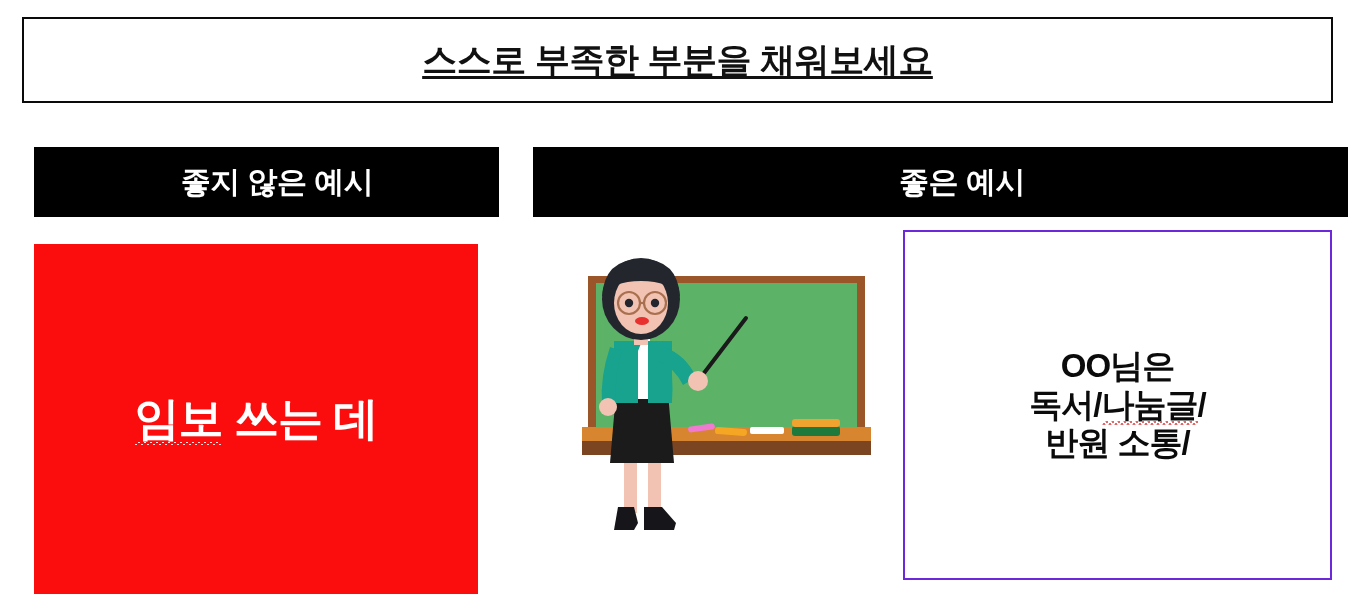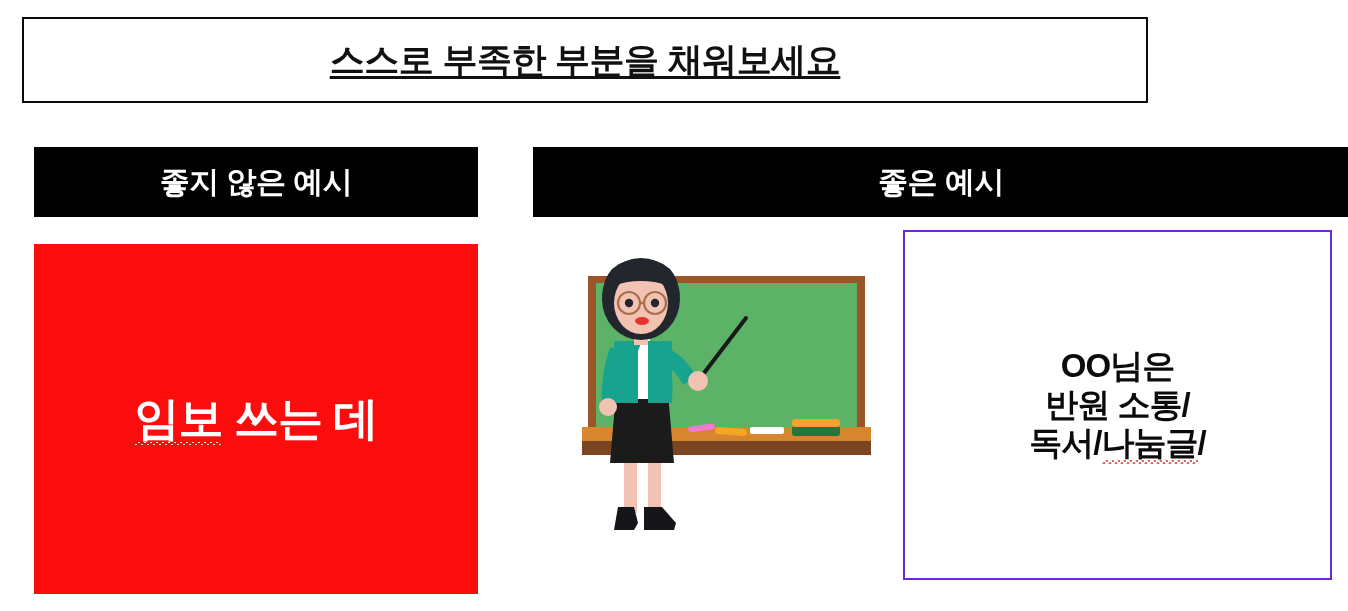--- a/index.html
+++ b/index.html
@@ -14,21 +14,21 @@
     position: relative;
     overflow: hidden;
     font-family: "Liberation Sans", "DejaVu Sans", sans-serif;
   }
 
   
   #title-banner {
     position: absolute;
     left: 22px;
     top: 17px;
-    width: 1126px;
+    width: 1311px;
     height: 86px;
     box-sizing: border-box;
     border: 2px solid #0a0a0a;
     background: #ffffff;
     display: flex;
     align-items: center;
     justify-content: center;
   }
   #title-text {
     font-size: 35px;
@@ -43,20 +43,21 @@
 
   
   .col-header {
     position: absolute;
     top: 147px;
     height: 70px;
     background: #000000;
     display: flex;
     align-items: center;
     justify-content: center;
+    padding-left: 21px;
   }
   #header-bad { left: 34px; width: 444px; }
   #header-good { left: 518px; width: 816px; margin-left: 15px; }
   .col-header-label {
     color: #ffffff;
     font-size: 30px;
     font-weight: bold;
     letter-spacing: -0.5px;
     white-space: nowrap;
   }
@@ -241,22 +242,22 @@
   </svg>
 </div>
 
 <div id="good-box">
 
   <div class="good-line">
     <span>OO님은</span>
   </div>
 
   <div class="good-line">
+    <span>독서/</span><span class="squiggle-red">나눔글</span><span>/</span>
+  </div>
+
+  <div class="good-line">
     <span>반원 소통/</span>
   </div>
 
-  <div class="good-line">
-    <span>독서/</span><span class="squiggle-red">나눔글</span><span>/</span>
-  </div>
-
 
 
 </div>
 
 </body></html>

